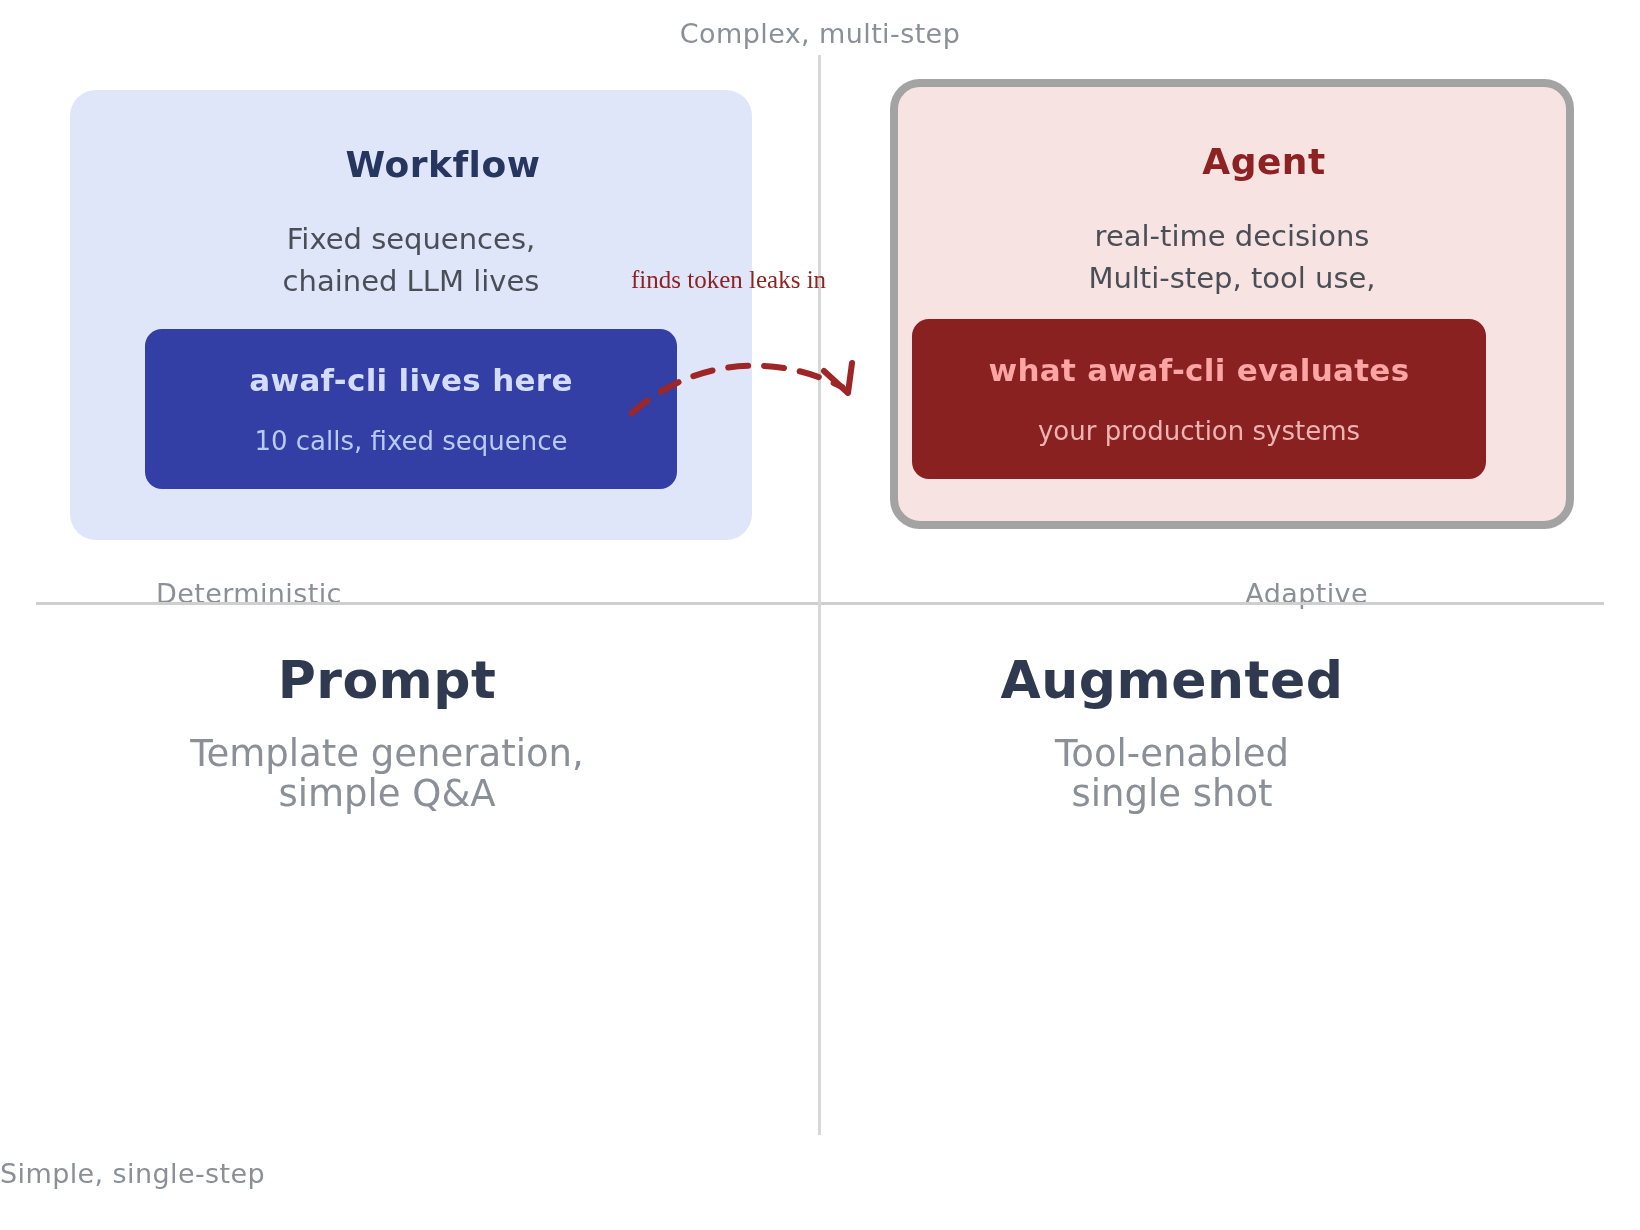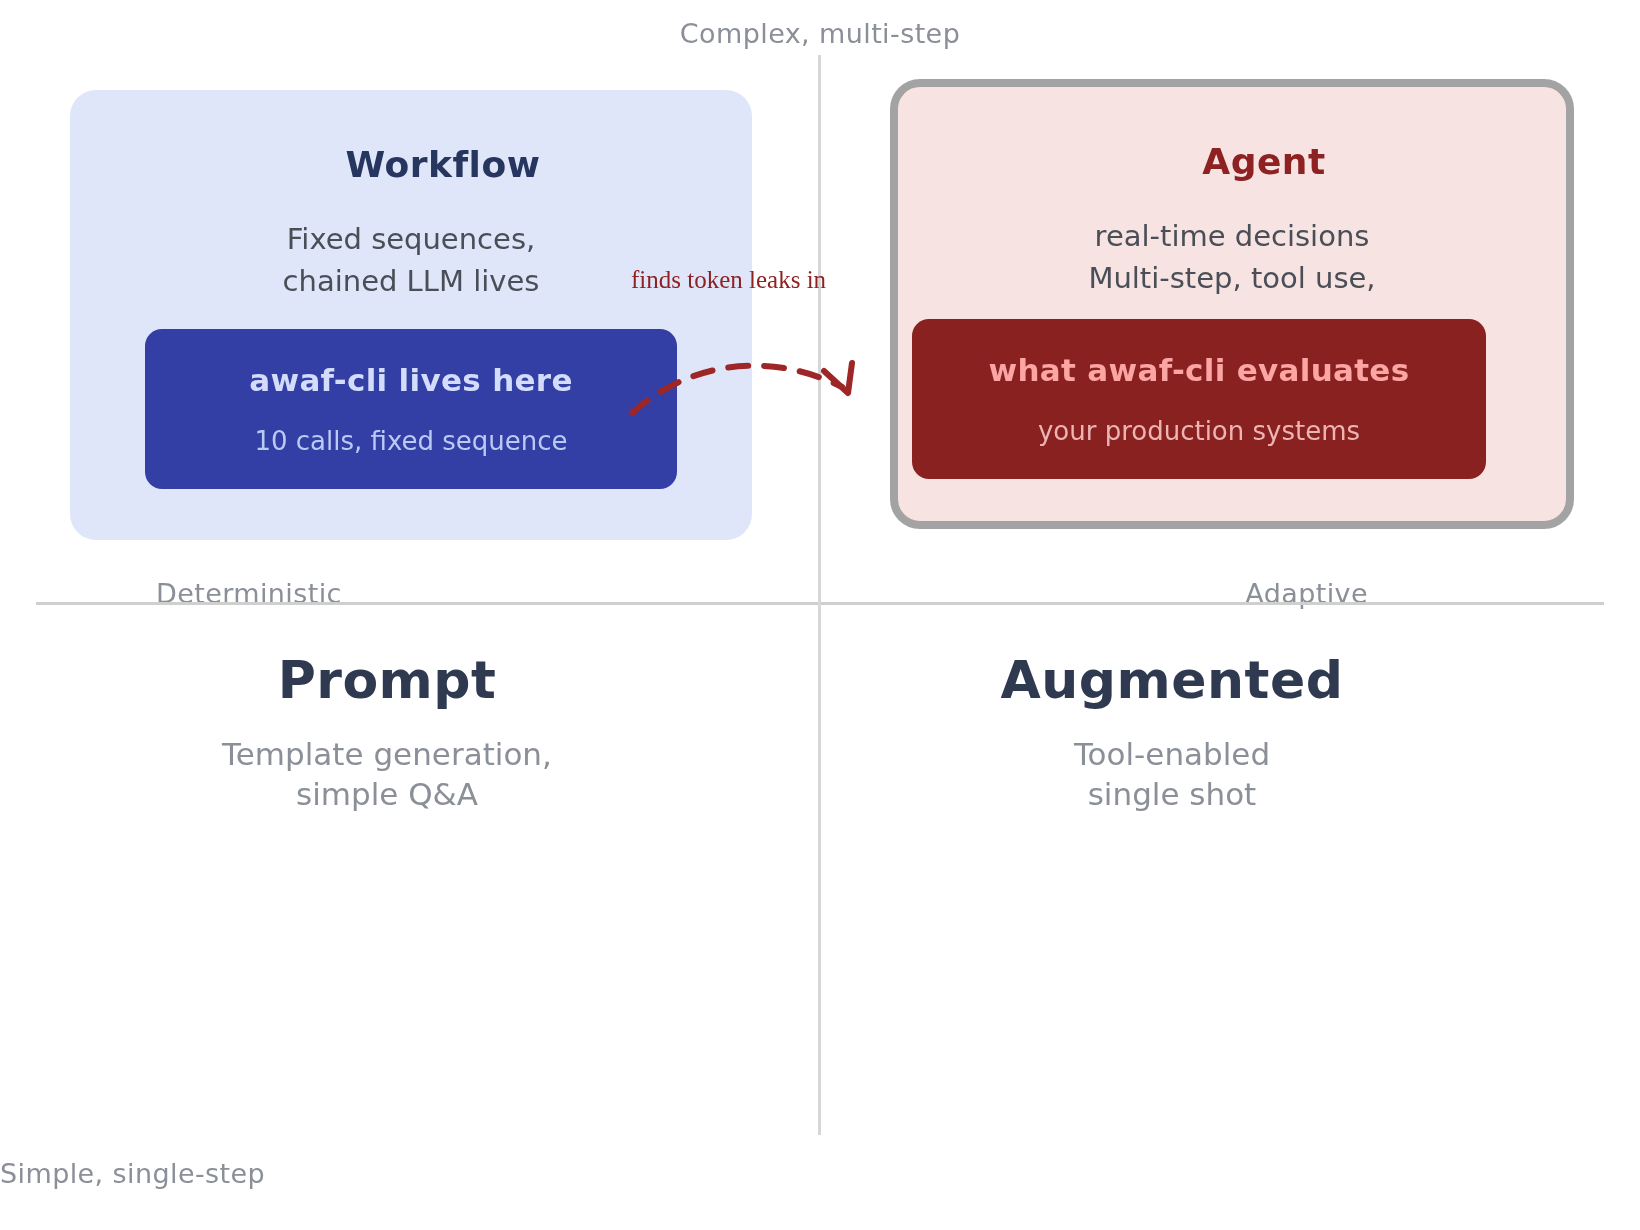--- a/index.html
+++ b/index.html
@@ -149,21 +149,21 @@
   }
   .qlabel .q-title {
     font-family: "DejaVu Sans", sans-serif;
     font-weight: bold;
     font-size: 52px;
     color: #2f394f;
     letter-spacing: 0.5px;
   }
   .qlabel .q-sub {
     font-family: "DejaVu Sans", sans-serif;
-    font-size: 31px;
+    font-size: 37px;
     line-height: 40px;
     color: #8a8f98;
     margin-top: 24px;
   }
   .qlabel .q-sub span { display: block; }
   .qlabel-prompt    { left: 177px;  top: 650px; }
   .qlabel-augmented { left: 962px;  top: 650px; }
 
   
   .arrow-svg {

